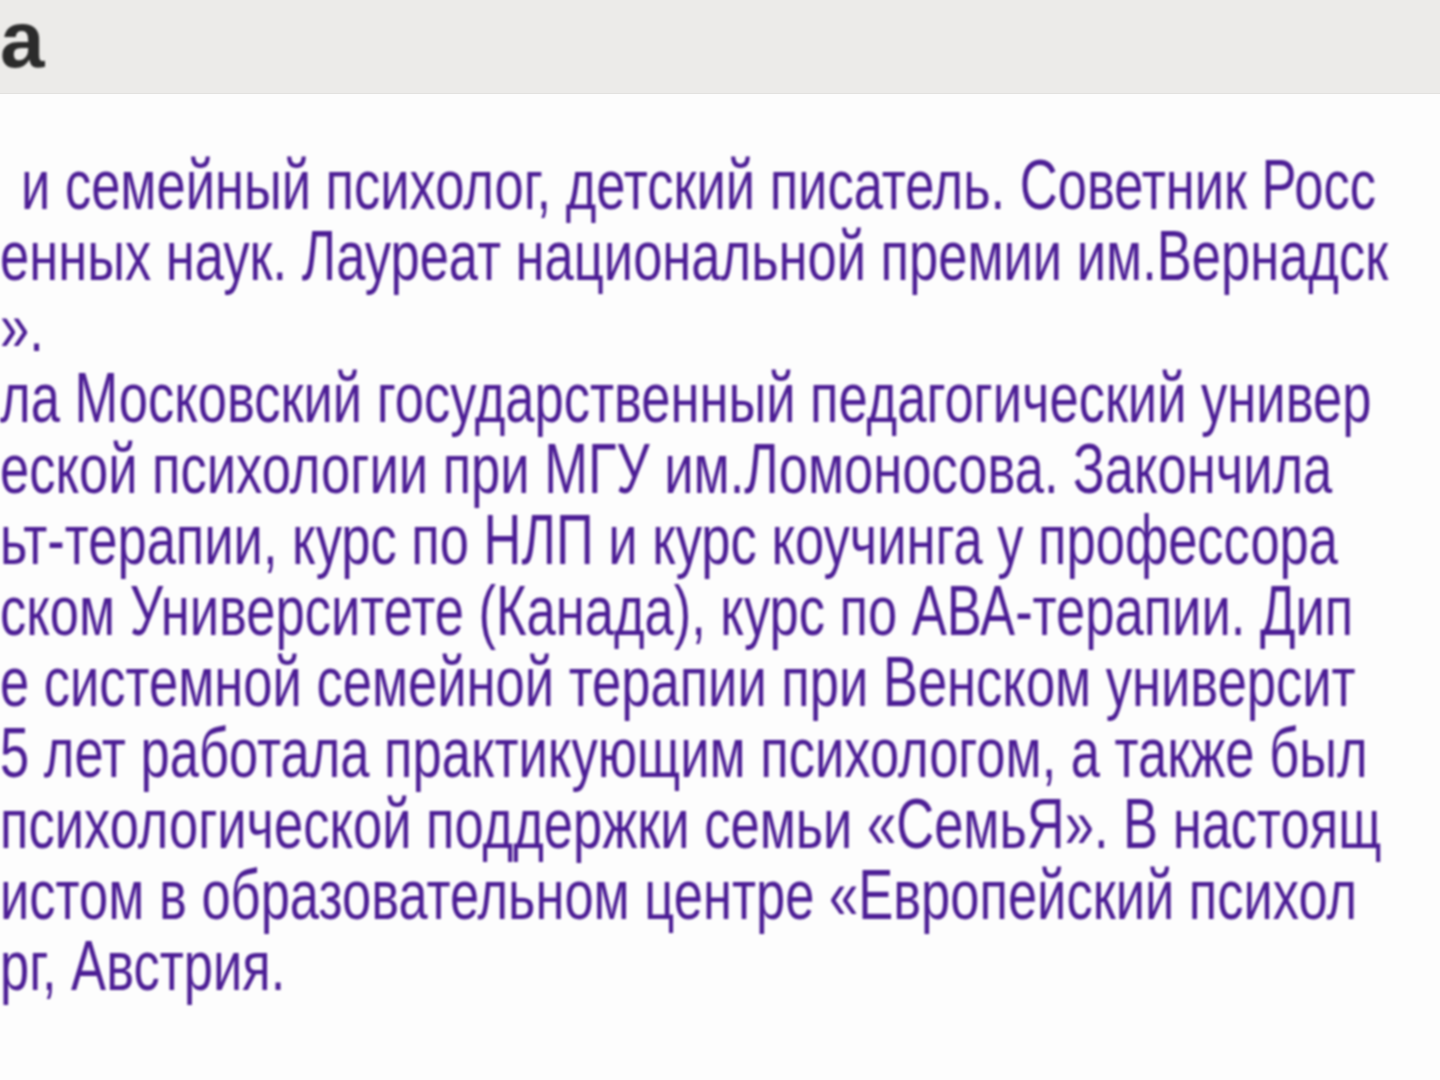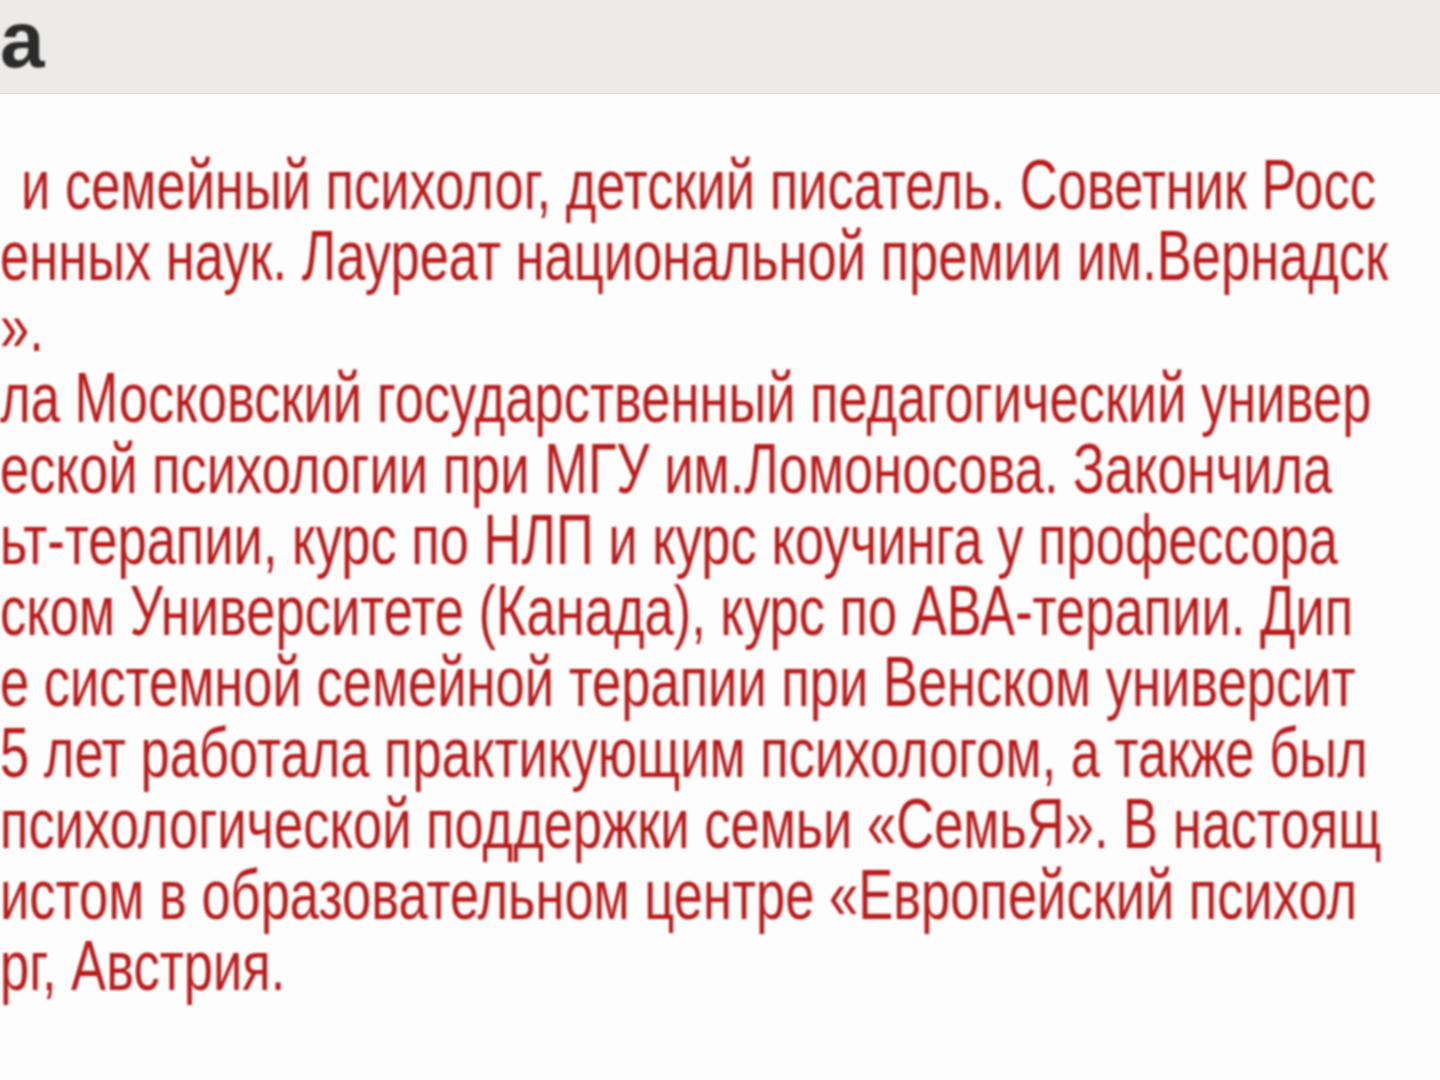--- a/index.html
+++ b/index.html
@@ -24,21 +24,21 @@
     position: absolute;
     left: 0px;
     top: -6px;
     font-size: 80px;
     font-weight: bold;
     color: #2b2b2b;
     filter: blur(0.9px);
   }
   .bio {
     padding-top: 56px;
-    color: #b91c1c;
+    color: #4c1d95;
     font-size: 70px;
     line-height: 71px;
     filter: blur(0.9px);
   }
   .bio-line {
     white-space: nowrap;
     height: 71px;
     transform: scaleX(0.75);
     transform-origin: left center;
   }

